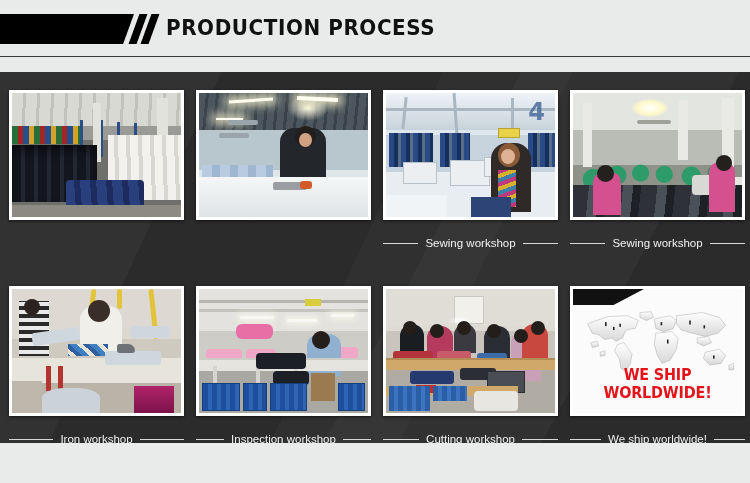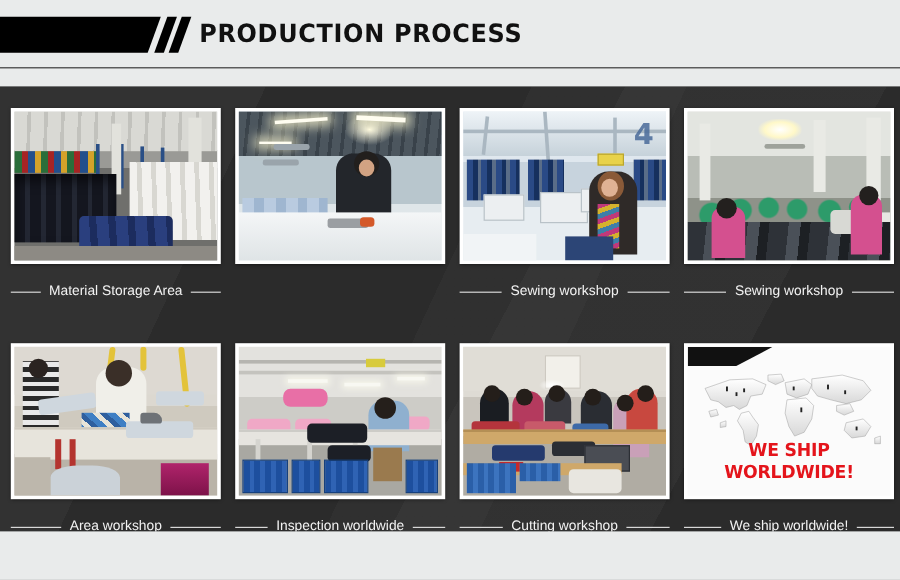--- a/index.html
+++ b/index.html
@@ -415,25 +415,20 @@
               <div class="rack r3"></div>
                 <div class="rack r4"></div>
               <div class="pillar p1"></div>
                 <div class="pillar p2"></div>
               <div class="whiterolls"></div>
               <div class="darkrolls"></div>
               <div class="bluebundle"></div>
               <div class="floor"></div>
             </div>
           </div>
-          <div class="caption">
-            <span class="cap-line"></span>
-            <span class="cap-text">Material Storage Area</span>
-            <span class="cap-line"></span>
-          </div>
         </div>
 
         <div class="cell">
           <div class="photo-frame">
             <div class="photo ph-cutting">
               <div class="ceiling"></div>
               <div class="glow"></div>
               <div class="lightstrip l1"></div>
                 <div class="lightstrip l2"></div>
                 <div class="lightstrip l3"></div>
@@ -530,21 +525,21 @@
                 <div class="tblleg tl2"></div>
               <div class="g2 garment"></div>
               <div class="ironobj"></div>
               <div class="magenta"></div>
               <div class="pile"></div>
               <div class="floor"></div>
             </div>
           </div>
           <div class="caption">
             <span class="cap-line"></span>
-            <span class="cap-text">Area workshop</span>
+            <span class="cap-text">Iron workshop</span>
             <span class="cap-line"></span>
           </div>
         </div>
 
         <div class="cell">
           <div class="photo-frame">
             <div class="photo ph-insp">
               <div class="ceilbeam cb1"></div>
                 <div class="ceilbeam cb2"></div>
               <div class="tube t1"></div>
@@ -565,21 +560,21 @@
                 <div class="darkgar dg2"></div>
               <div class="stool"></div>
               <div class="crate cr1"></div>
                 <div class="crate cr2"></div>
               <div class="crate cr3"></div>
                 <div class="crate cr4"></div>
             </div>
           </div>
           <div class="caption">
             <span class="cap-line"></span>
-            <span class="cap-text">Inspection worldwide</span>
+            <span class="cap-text">Inspection workshop</span>
             <span class="cap-line"></span>
           </div>
         </div>
 
         <div class="cell">
           <div class="photo-frame">
             <div class="photo ph-pack">
               <div class="wall"></div>
               <div class="win"></div>
               <div class="lamp"></div>

